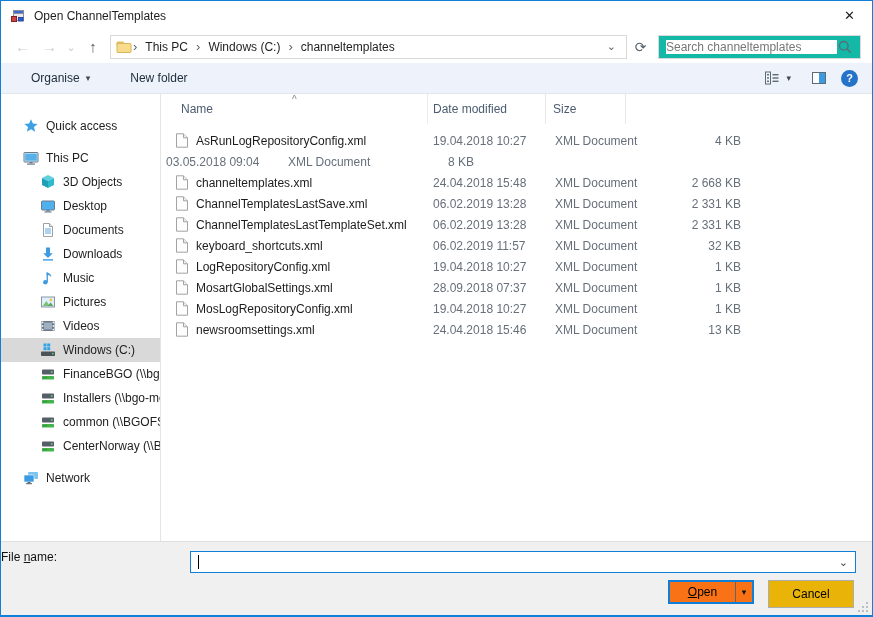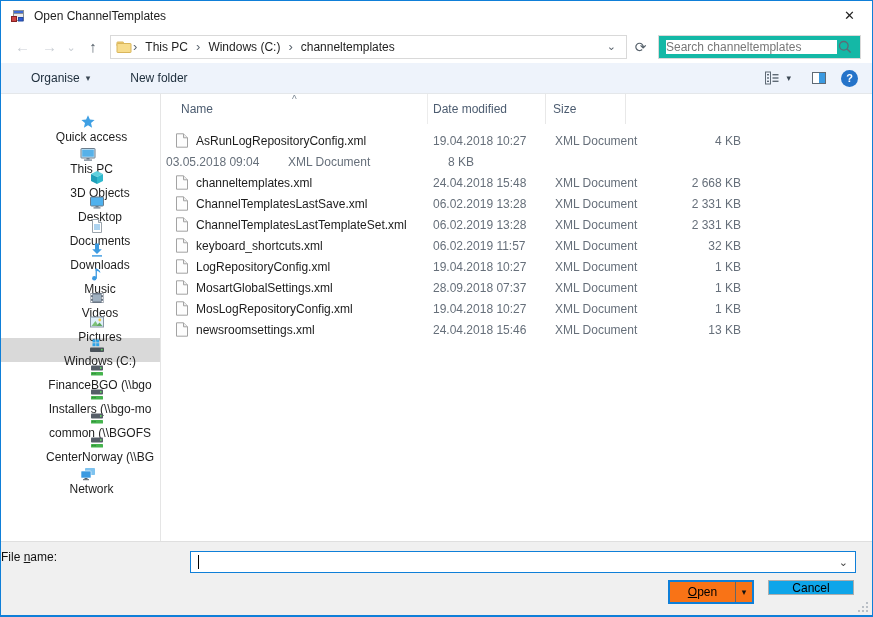--- a/index.html
+++ b/index.html
@@ -40,21 +40,21 @@
   .caret { font-size:9px; color:#3c4854; }
   .tool-right { margin-left:auto; display:flex; align-items:center; gap:14px; }
   .help-circle { width:17px; height:17px; border-radius:50%; background:#2573c9; color:#fff;
                  font-weight:bold; font-size:11px; display:flex; align-items:center; justify-content:center; }
   .ic16 { width:16px; height:16px; flex:none; }
 
   
   .body { display:flex; height:447px; }
   .sidebar { width:160px; border-right:1px solid #e5e5e5; padding-top:20px; overflow:hidden; }
   .side-item { height:24px; display:flex; align-items:center; padding-left:22px;
-               white-space:nowrap; cursor:default;flex-direction:column; }
+               white-space:nowrap; cursor:default; }
   .side-item.child { padding-left:39px; }
   .side-item.selected { background:#d9d9d9; }
   .side-item .ic16 { margin-right:7px; }
   .gap-top { margin-top:8px; }
 
   .list { flex:1; position:relative; }
   .lheader { position:relative; height:30px; display:flex; color:#4c5c70; align-items:center; }
   .hcell { height:100%; display:flex; align-items:center; border-right:1px solid #e8e8e8; }
   .h-name { width:267px; padding-left:20px; border-right-color:#ececec; }
   .h-date { width:118px; padding-left:5px; }
@@ -74,22 +74,22 @@
   .fn-label { position:absolute; left:0; top:8px; width:184px; text-align:left; color:#111; }
   .fn-input { position:absolute; left:189px; top:9px; width:666px; height:22px;
               border:1px solid #0f7fd8; background:#fff; display:flex; align-items:center; padding:0 7px; }
   .caret-bar { width:1px; height:14px; background:#000; }
   .fn-chevron { margin-left:auto; color:#444; font-size:11px; }
   .open-btn { position:absolute; left:667px; top:38px; width:86px; height:24px;
               border:2px solid #0f7fd8; background:#f97316; display:flex; align-items:stretch; }
   .open-main { flex:1; display:flex; align-items:center; justify-content:center; color:#000; }
   .open-arrow { width:17px; border-left:1px solid #666; display:flex; align-items:center;
                 justify-content:center; font-size:9px; color:#111; }
-  .cancel-btn { position:absolute; left:767px; top:38px; width:86px; height:15px;
-                border:1px solid #adadad; background:#0ea5e9; display:flex;
+  .cancel-btn { position:absolute; left:767px; top:38px; width:86px; height:28px;
+                border:1px solid #adadad; background:#eab308; display:flex;
                 align-items:center; justify-content:center; color:#000; }
   .grip { position:absolute; right:3px; bottom:2px; }
   u { text-decoration:underline; }
   .hidden-defs { position:absolute; width:0; height:0; overflow:hidden; }
 </style>
 </head>
 <body>
 
 <svg class="hidden-defs" aria-hidden="true">
   <defs>
@@ -306,29 +306,29 @@
         <span>Downloads</span>
       </div>
       <div class="side-item child">
         <svg class="ic16">
             <use href="#i-music"></use>
           </svg>
         <span>Music</span>
       </div>
       <div class="side-item child">
         <svg class="ic16">
+            <use href="#i-pics"></use>
+          </svg>
+        <span>Pictures</span>
+      </div>
+      <div class="side-item child">
+        <svg class="ic16">
             <use href="#i-video"></use>
           </svg>
         <span>Videos</span>
-      </div>
-      <div class="side-item child">
-        <svg class="ic16">
-            <use href="#i-pics"></use>
-          </svg>
-        <span>Pictures</span>
       </div>
       <div class="side-item child selected">
         <svg class="ic16">
             <use href="#i-windrive"></use>
           </svg>
         <span>Windows (C:)</span>
       </div>
       <div class="side-item child">
         <svg class="ic16">
             <use href="#i-netdrive"></use>

